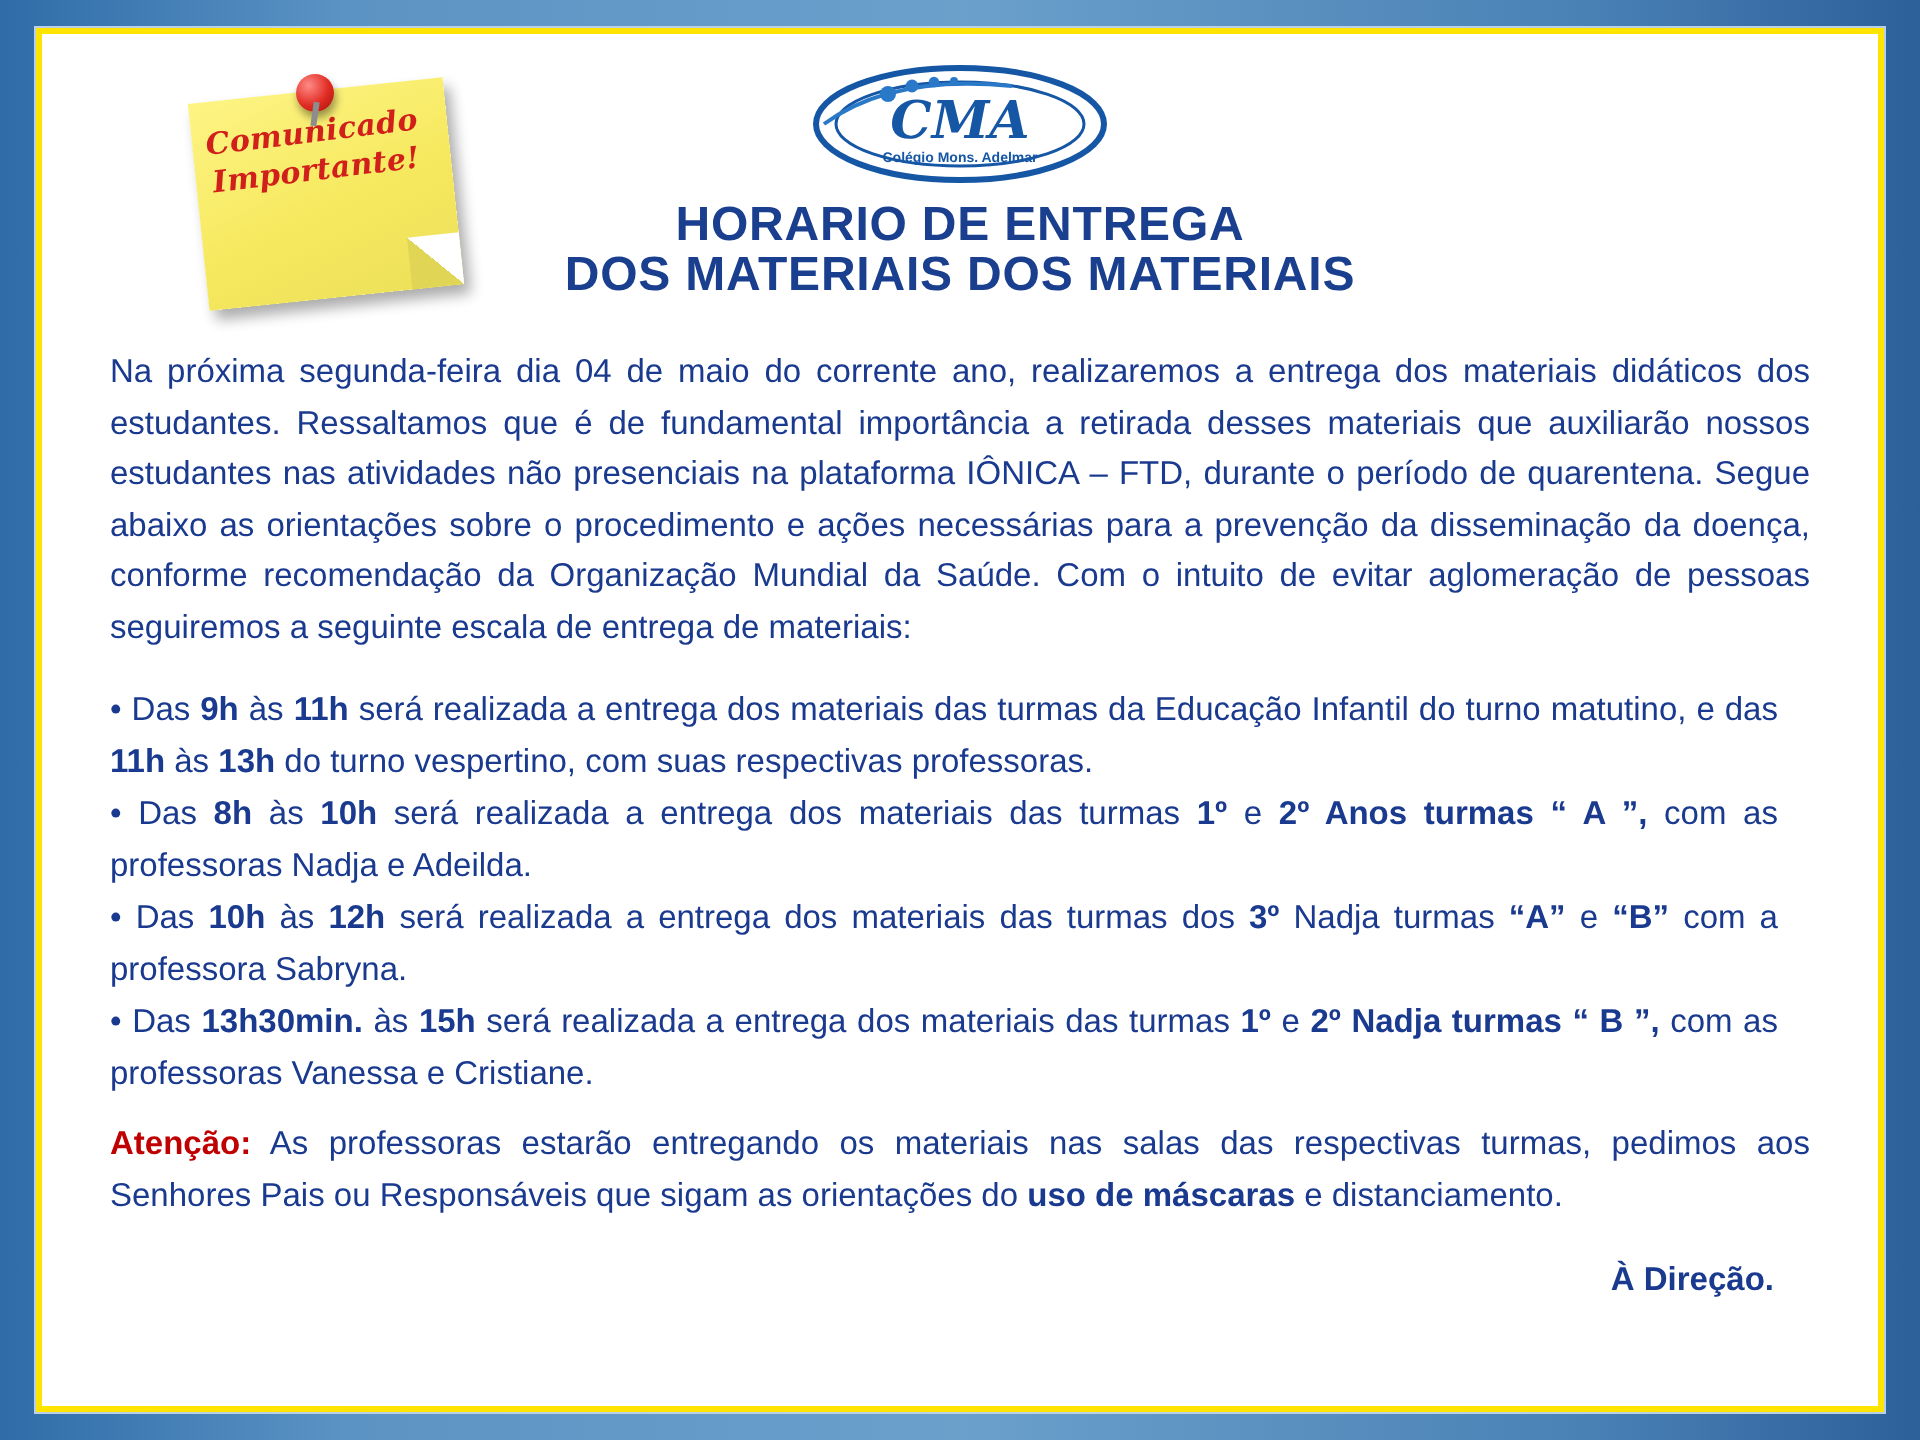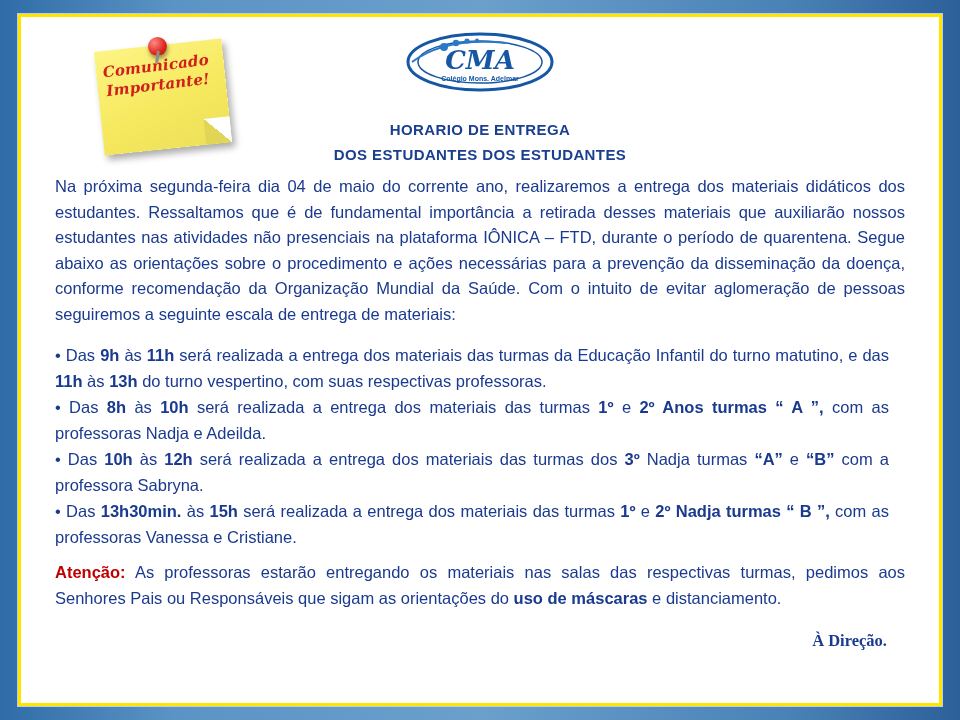--- a/index.html
+++ b/index.html
@@ -85,25 +85,25 @@
     left: 0; right: 0; top: 14px;
     text-align: center;
   }
   .logo-oval {
     display: inline-block;
     position: relative;
     width: 148px; height: 62px;
   }
   .logo-oval svg { display: block; }
   .title-lines {
-    margin-top: 20px;
+    margin-top: 2px;
     color: #1b3f8f;
     font-family: "Liberation Sans", sans-serif;
     font-weight: bold;
-    font-size: 15px;
+    font-size: 24px;
     line-height: 25px;
     letter-spacing: .4px;
   }
 
   
   .content {
     padding: 4px 34px 0 34px;
     color: #1a3a8f;
     font-family: "Liberation Sans", sans-serif;
     font-size: 16.5px;
@@ -123,21 +123,20 @@
     margin-top: 10px;
     text-align: justify;
   }
   .att-label { color: #c00000; font-weight: bold; }
   .signature {
     margin-top: 10px;
     text-align: right;
     font-weight: bold;
     color: #1a3a8f;
     padding-right: 18px;
-    font-family: Liberation Serif, serif;
   }
 </style>
 </head>
 <body>
 
 <div class="slide">
   <div class="inner">
 
     <div class="header">
 
@@ -161,21 +160,21 @@
             <circle cx="38" cy="16" r="4" fill="#2a79c9"></circle>
             <circle cx="50" cy="12" r="3.2" fill="#2a79c9"></circle>
             <circle cx="61" cy="10" r="2.6" fill="#2a79c9"></circle>
             <circle cx="71" cy="9.5" r="2" fill="#2a79c9"></circle>
             <text x="74" y="38" text-anchor="middle" font-family="DejaVu Serif, serif" font-style="italic" font-weight="bold" font-size="26" fill="#1557a5">CMA</text>
             <text x="74" y="50" text-anchor="middle" font-family="Liberation Sans, sans-serif" font-weight="bold" font-size="7" fill="#1557a5">Colégio Mons. Adelmar</text>
           </svg>
         </div>
         <div class="title-lines">
           <div>HORARIO DE ENTREGA</div>
-          <div>DOS ESTUDANTES DOS ESTUDANTES</div>
+          <div>DOS MATERIAIS DOS MATERIAIS</div>
         </div>
       </div>
     </div>
 
     <div class="content">
       <p class="para">Na próxima segunda-feira dia 04 de maio do corrente ano, realizaremos a entrega dos materiais didáticos dos estudantes. Ressaltamos que é de fundamental importância a retirada desses materiais que auxiliarão  nossos estudantes nas atividades não presenciais na plataforma IÔNICA – FTD, durante o período de quarentena. Segue abaixo as orientações sobre o procedimento e ações necessárias para a prevenção da disseminação da doença, conforme recomendação da Organização Mundial da Saúde. Com o intuito de evitar aglomeração de pessoas seguiremos a seguinte escala de entrega de materiais:</p>
 
       <div class="list">
         <p class="list-item"><span>• </span><span>Das </span><span class="b">9h</span><span> às </span><span class="b">11h</span><span> será realizada a entrega dos materiais das turmas da Educação Infantil do turno matutino, e das </span><span class="b">11h</span><span> às </span><span class="b">13h</span><span> do turno vespertino, com suas respectivas professoras.</span></p>
         <p class="list-item"><span>• </span><span>Das </span><span class="b">8h</span><span> às </span><span class="b">10h</span><span> será realizada a entrega dos materiais das turmas </span><span class="b">1º</span><span> e </span><span class="b">2º</span><span class="b"> Anos turmas “ A ”,</span><span> com as professoras  Nadja e Adeilda.</span></p>

